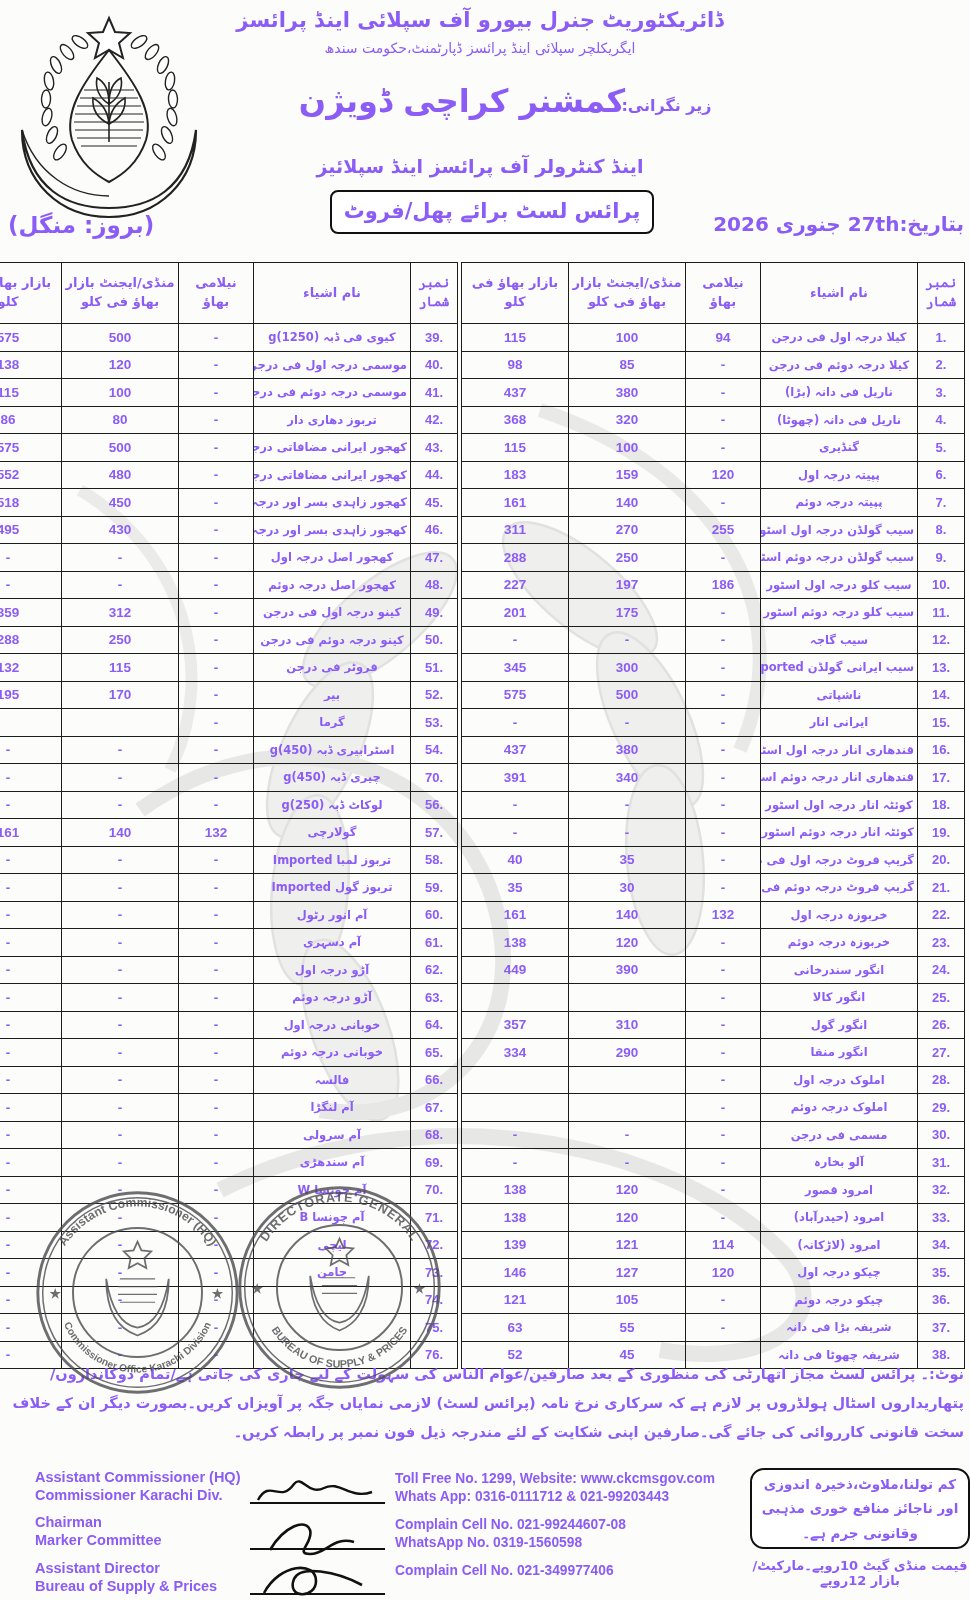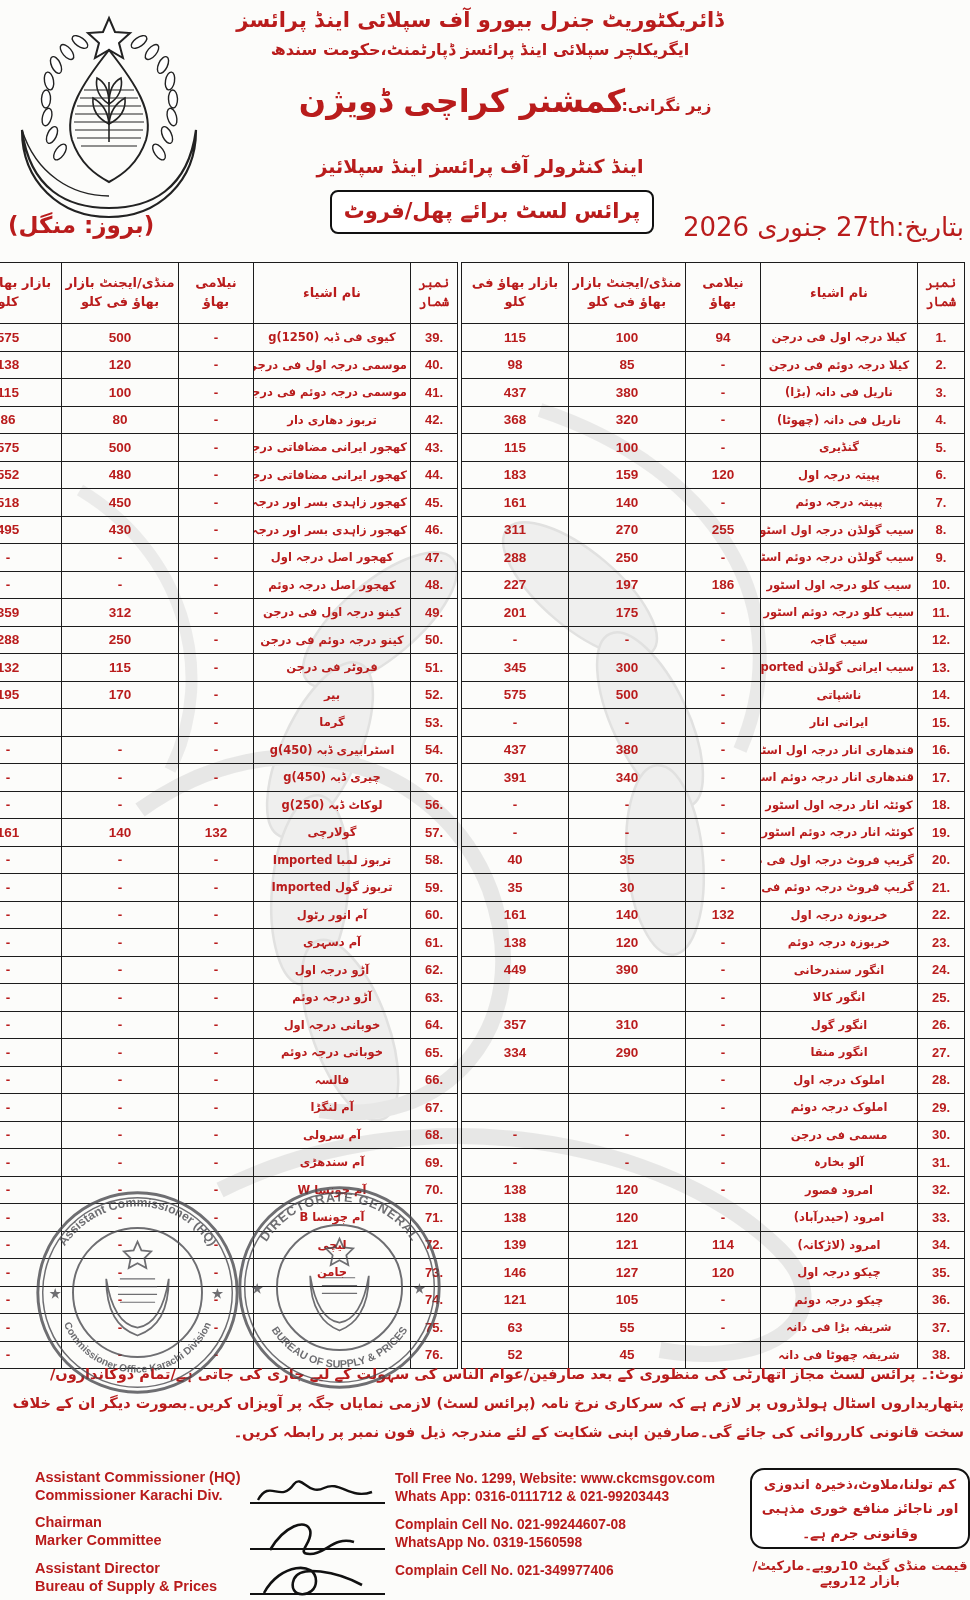--- a/index.html
+++ b/index.html
@@ -1,33 +1,33 @@
 <!DOCTYPE html>
 <html lang="ur"><head>
 <meta charset="utf-8">
 <style>
   html,body{margin:0;padding:0;background:#e8e8e8;}
   .page{
     position:relative;width:970px;height:1600px;margin:0 auto;
     background:#fcfcfa;overflow:hidden;
-    font-family:"DejaVu Sans",sans-serif;color:#b91c1c;
+    font-family:"DejaVu Sans",sans-serif;color:#8b5cf6;
   }
   
   .hdr-center{position:absolute;left:215px;top:8px;width:530px;text-align:center;direction:rtl;z-index:2;}
   .org1{font-size:21px;font-weight:700;}
-  .org2{font-size:16px;font-weight:700;margin-top:8px;}
+  .org2{font-size:14px;font-weight:400;margin-top:8px;}
   .supervision{position:absolute;left:612px;top:96px;font-size:16px;font-weight:700;direction:rtl;z-index:2;}
   .big-title{position:absolute;left:215px;top:82px;width:410px;text-align:right;font-size:32px;font-weight:900;direction:rtl;letter-spacing:-1px;z-index:2;}
   .subtitle{position:absolute;left:215px;top:155px;width:530px;text-align:center;font-size:19px;font-weight:700;direction:rtl;z-index:2;}
   .list-box{
     position:absolute;left:330px;top:190px;width:300px;z-index:2;
     border:2.5px solid #111;border-radius:8px;padding:7px 10px 9px;
     text-align:center;font-size:21px;font-weight:800;direction:rtl;background:#fff;
   }
-  .date-line{position:absolute;right:6px;top:212px;font-size:26px;font-weight:400;direction:rtl;z-index:2;}
+  .date-line{position:absolute;right:6px;top:212px;font-size:20px;font-weight:700;direction:rtl;z-index:2;}
   .day-line{position:absolute;left:8px;top:212px;font-size:23px;font-weight:800;direction:rtl;z-index:2;}
   .logo{position:absolute;left:12px;top:12px;z-index:2;}
   
   .watermark{position:absolute;left:20px;top:290px;z-index:0;opacity:.5;pointer-events:none;}
   
   .tables{position:absolute;left:5px;top:262px;width:960px;display:flex;direction:rtl;gap:3px;z-index:1;}
   table.price{border-collapse:collapse;width:478px;table-layout:fixed;direction:rtl;background:transparent;}
   table.price th,table.price td{border:1.6px solid #1c1c1c;padding:0 3px;overflow:hidden;white-space:nowrap;}
   table.price th{height:60px;font-size:13px;font-weight:800;text-align:center;white-space:normal;line-height:1.45;background:transparent;}
   table.price td{height:26.5px;text-align:center;background:transparent;}

